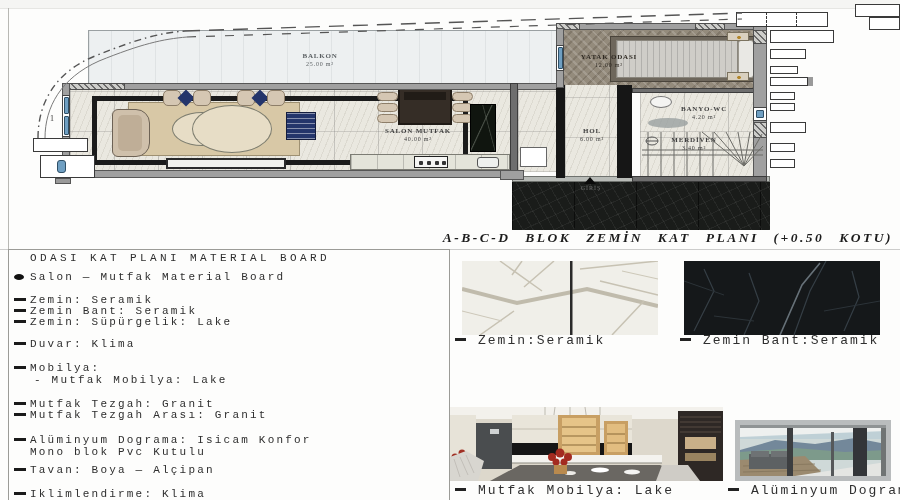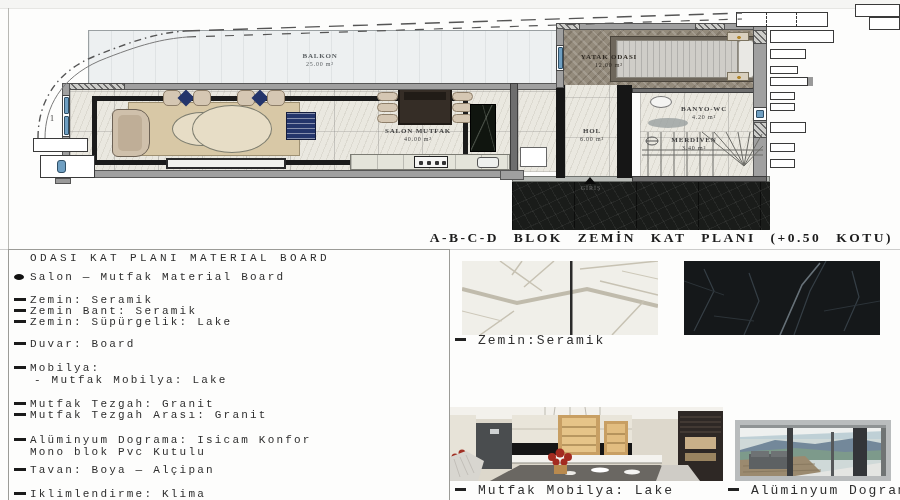--- a/index.html
+++ b/index.html
@@ -213,21 +213,21 @@
   </div>
   <div class="abs rlabel" style="left:662px;top:105px;width:84px;">
     <span>BANYO-WC</span>
     <span class="area">4.20 m²</span>
   </div>
   <div class="abs rlabel" style="left:656px;top:136px;width:76px;">
     <span>MERDİVEN</span>
     <span class="area">3.40 m²</span>
   </div>
 
-  <div class="abs ptitle" style="left:400px;top:230px;width:493px;">A-B-C-D BLOK ZEMİN KAT PLANI (+0.50 KOTU)</div>
+  <div class="abs ptitle" style="left:400px;top:230px;width:493px;font-style:italic;">A-B-C-D BLOK ZEMİN KAT PLANI (+0.50 KOTU)</div>
 
   <div class="abs frameL" style="left:8px;top:249px;width:442px;height:251px;"></div>
 
   <div class="abs cad" style="left:30px;top:252px;letter-spacing:3.4px;">ODASI KAT PLANI MATERIAL BOARD</div>
 
   <div class="mrow cad" style="top:271px;">
     <span class="bullet"></span>
     <span class="txt">Salon — Mutfak Material Board</span>
   </div>
 
@@ -238,21 +238,21 @@
   <div class="mrow cad" style="top:305px;">
       <span class="dash"></span>
       <span class="txt">Zemin Bant: Seramik</span>
     </div>
   <div class="mrow cad" style="top:316px;">
       <span class="dash"></span>
       <span class="txt">Zemin: Süpürgelik: Lake</span>
     </div>
   <div class="mrow cad" style="top:338px;">
       <span class="dash"></span>
-      <span class="txt">Duvar: Board</span>
+      <span class="txt">Duvar: Klima</span>
     </div>
   <div class="mrow cad" style="top:362px;">
       <span class="dash"></span>
       <span class="txt">Mobilya:</span>
     </div>
   <div class="mrow cad" style="top:374px;">
       <span class="txt" style="left:20px;">- Mutfak Mobilya: Lake</span>
     </div>
   <div class="mrow cad" style="top:398px;">
       <span class="dash"></span>
@@ -288,20 +288,23 @@
   <div class="abs cap" style="left:455px;top:333px;">
     <span class="dash2"></span><span>Zemin:Seramik</span>
   </div>
 
   <svg class="abs" style="left:684px;top:261px;" width="196" height="74" viewBox="0 0 196 74" preserveAspectRatio="none">
     <rect width="196" height="74" fill="#15181a"></rect>
     <path d="M10 70 L30 30 L20 8 M60 74 L75 40 L65 12 M110 74 L126 30 L142 0 M160 70 L175 36 L168 10" fill="none" stroke="#39424a" stroke-width="1.2" opacity=".9"></path>
     <path d="M96 74 L118 24 L136 2" fill="none" stroke="#7b8790" stroke-width="1.6" opacity=".8"></path>
     <path d="M0 20 L40 34 M140 50 L196 40 M30 55 L70 60" fill="none" stroke="#2c3338" stroke-width="1"></path>
   </svg>
+  <div class="abs cap" style="left:680px;top:333px;">
+    <span class="dash2"></span><span>Zemin Bant:Seramik</span>
+  </div>
 
   <svg class="abs" style="left:450px;top:407px;" width="273" height="74" viewBox="0 0 273 74" preserveAspectRatio="none">
     <rect width="273" height="74" fill="#ddd8cc"></rect>
     <rect width="273" height="12" fill="#f3f1ec"></rect>
     <g stroke="#a8a49a" stroke-width=".7">
       <line x1="95" y1="0" x2="95" y2="13"></line>
         <line x1="105" y1="0" x2="103" y2="15"></line>
         <line x1="120" y1="0" x2="120" y2="12"></line>
       <line x1="135" y1="0" x2="137" y2="14"></line>
         <line x1="150" y1="0" x2="150" y2="12"></line>

